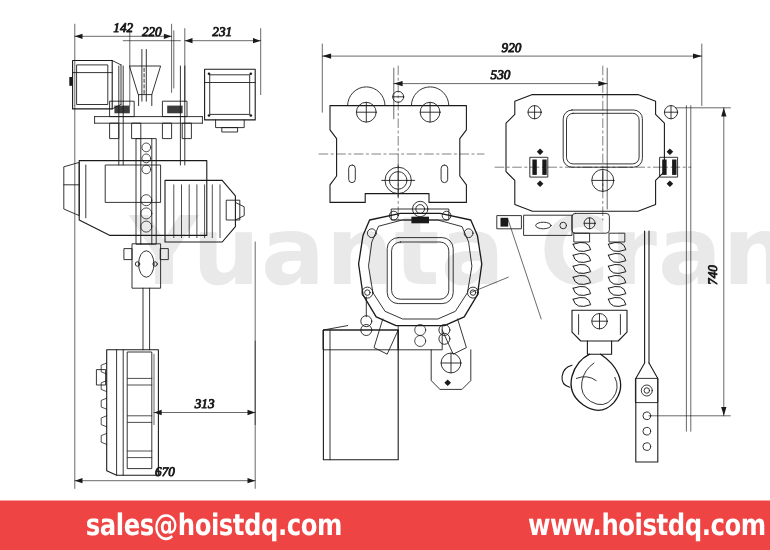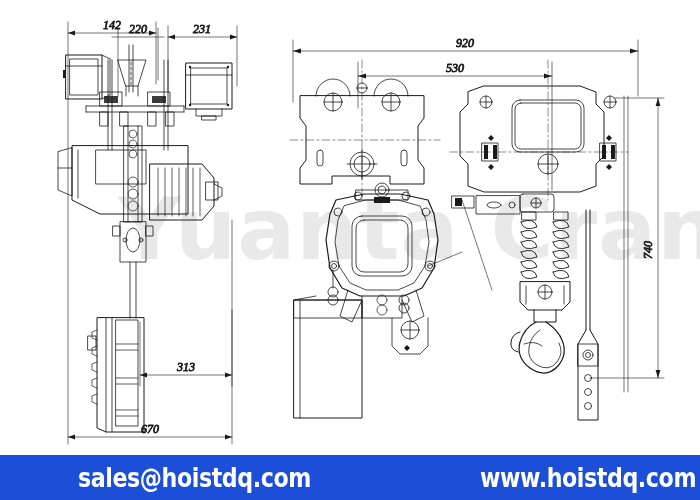--- a/index.html
+++ b/index.html
@@ -26,21 +26,21 @@
     line-height:1;
   }
 
   
   .drawing{position:absolute;left:0;top:0;width:700px;height:456px;z-index:2;}
 
   
   .footer{
     position:absolute;left:0;bottom:0;
     width:700px;height:45px;
-    background:#1d4ed8;
+    background:#ef4444;
     z-index:5;
     display:flex;align-items:center;
   }
   .footer-inner{
     display:flex;align-items:center;
     width:100%;
     padding-left:78px;
     box-sizing:border-box;
   }
   .f-text{

